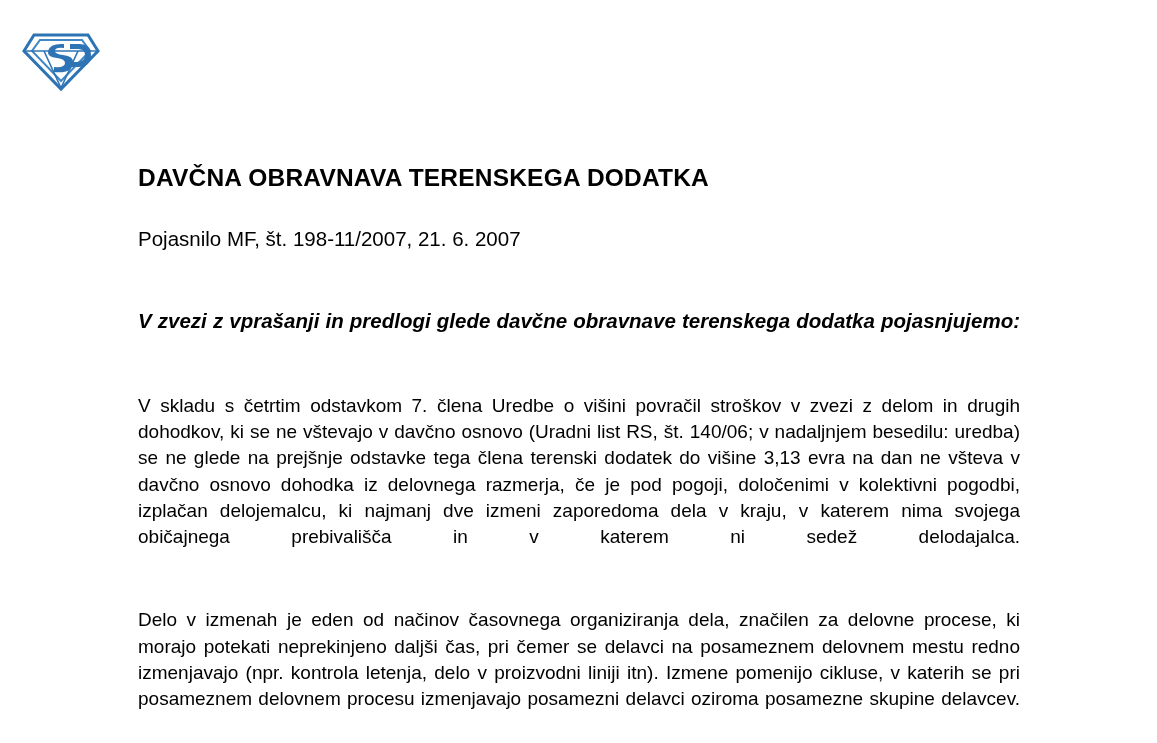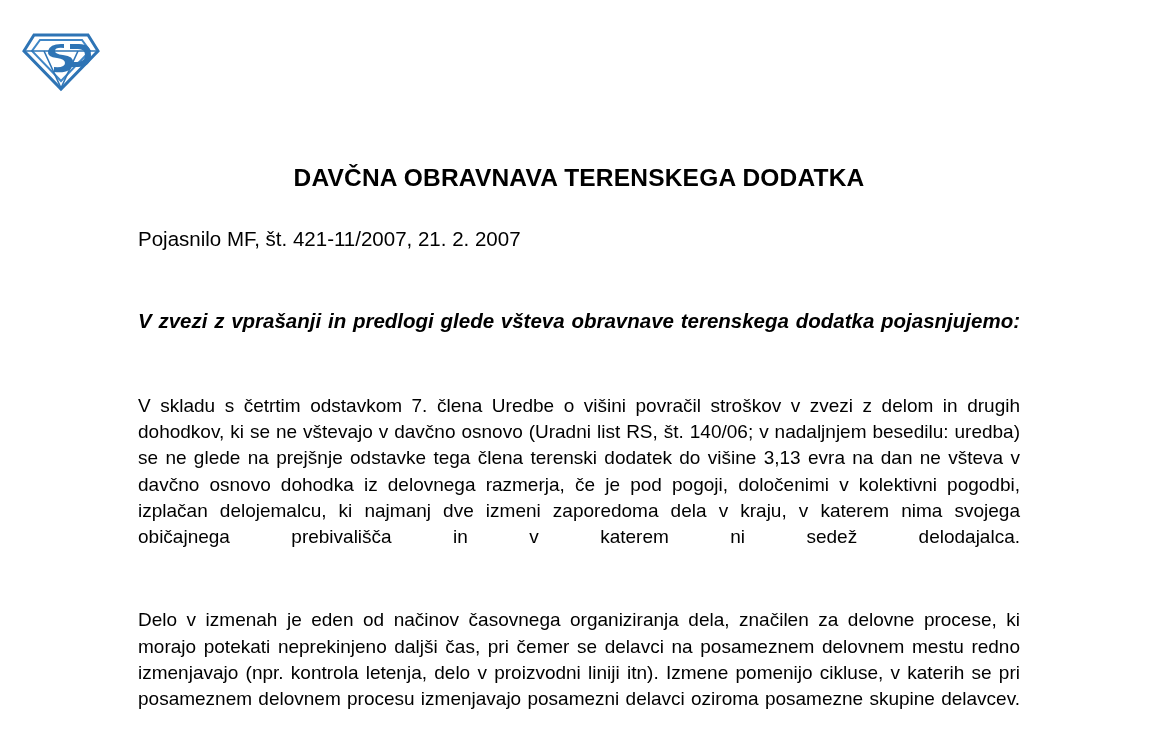--- a/index.html
+++ b/index.html
@@ -32,21 +32,20 @@
   
   .doc {
     position: absolute;
     left: 138px;
     top: 163px;
     width: 882px;
   }
   .doc-title {
     font-size: 24.5px;
     font-weight: bold;
-    text-align: center;
     letter-spacing: 0.2px;
     margin: 0 0 0 0;
     line-height: 1.2;
   }
   .doc-subtitle {
     font-size: 20.5px;
     font-weight: normal;
     text-align: left;
     margin: 34px 0 0 0;
     line-height: 1.25;
@@ -94,22 +93,22 @@
         <path d="M24 24 L41 61"></path>
         <path d="M58 24 L41 61"></path>
       </g>
     </svg>
   </div>
 
   <div class="doc">
 
     <h1 class="doc-title">DAVČNA OBRAVNAVA TERENSKEGA DODATKA</h1>
 
-    <p class="doc-subtitle">Pojasnilo MF, št. 421-11/2007, 21. 2. 2007</p>
+    <p class="doc-subtitle">Pojasnilo MF, št. 198-11/2007, 21. 6. 2007</p>
 
-    <p class="lead">V zvezi z vprašanji in predlogi glede všteva obravnave terenskega dodatka pojasnjujemo:</p>
+    <p class="lead">V zvezi z vprašanji in predlogi glede davčne obravnave terenskega dodatka pojasnjujemo:</p>
 
     <p class="para">V skladu s četrtim odstavkom 7. člena Uredbe o višini povračil stroškov v zvezi z delom in drugih dohodkov, ki se ne vštevajo v davčno osnovo (Uradni list RS, št. 140/06; v nadaljnjem besedilu: uredba) se ne glede na prejšnje odstavke tega člena terenski dodatek do višine 3,13 evra na dan ne všteva v davčno osnovo dohodka iz delovnega razmerja, če je pod pogoji, določenimi v kolektivni pogodbi, izplačan delojemalcu, ki najmanj dve izmeni zaporedoma dela v kraju, v katerem nima svojega običajnega prebivališča in v katerem ni sedež delodajalca.</p>
 
     <p class="para">Delo v izmenah je eden od načinov časovnega organiziranja dela, značilen za delovne procese, ki morajo potekati neprekinjeno daljši čas, pri čemer se delavci na posameznem delovnem mestu redno izmenjavajo (npr. kontrola letenja, delo v proizvodni liniji itn). Izmene pomenijo cikluse, v katerih se pri posameznem delovnem procesu izmenjavajo posamezni delavci oziroma posamezne skupine delavcev.</p>
 
   </div>
 </div>
 
 </body></html>

